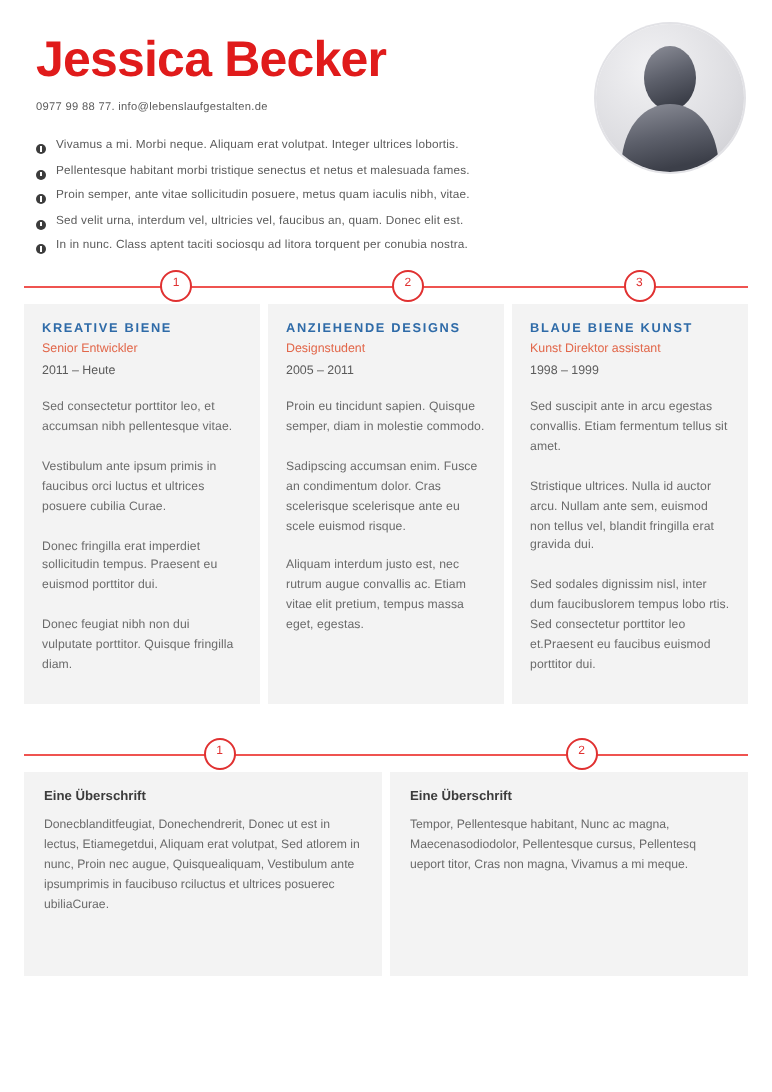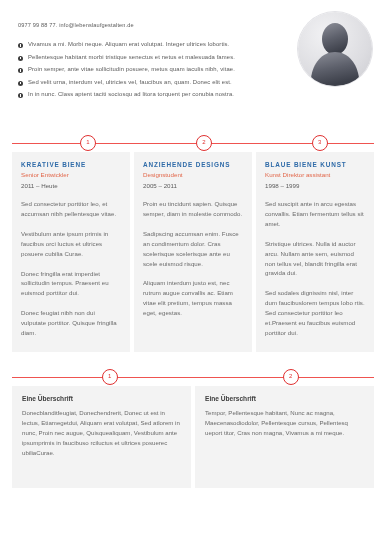--- a/index.html
+++ b/index.html
@@ -172,20 +172,21 @@
     font-size: 6.1px;
     color: #6a6a6a;
     line-height: 1.62;
     margin-top: 6px;
   }
 </style>
 </head>
 <body>
 
 <div class="header">
+  <div class="name">Jessica Becker</div>
   <div class="contact">0977 99 88 77. info@lebenslaufgestalten.de</div>
 
   <div class="bullets">
     <div class="bullet-row">
       <span class="bullet-icon"></span>
       <span class="bullet-text">Vivamus a mi. Morbi neque. Aliquam erat volutpat. Integer ultrices lobortis.</span>
     </div>
     <div class="bullet-row">
       <span class="bullet-icon"></span>
       <span class="bullet-text">Pellentesque habitant morbi tristique senectus et netus et malesuada fames.</span>

